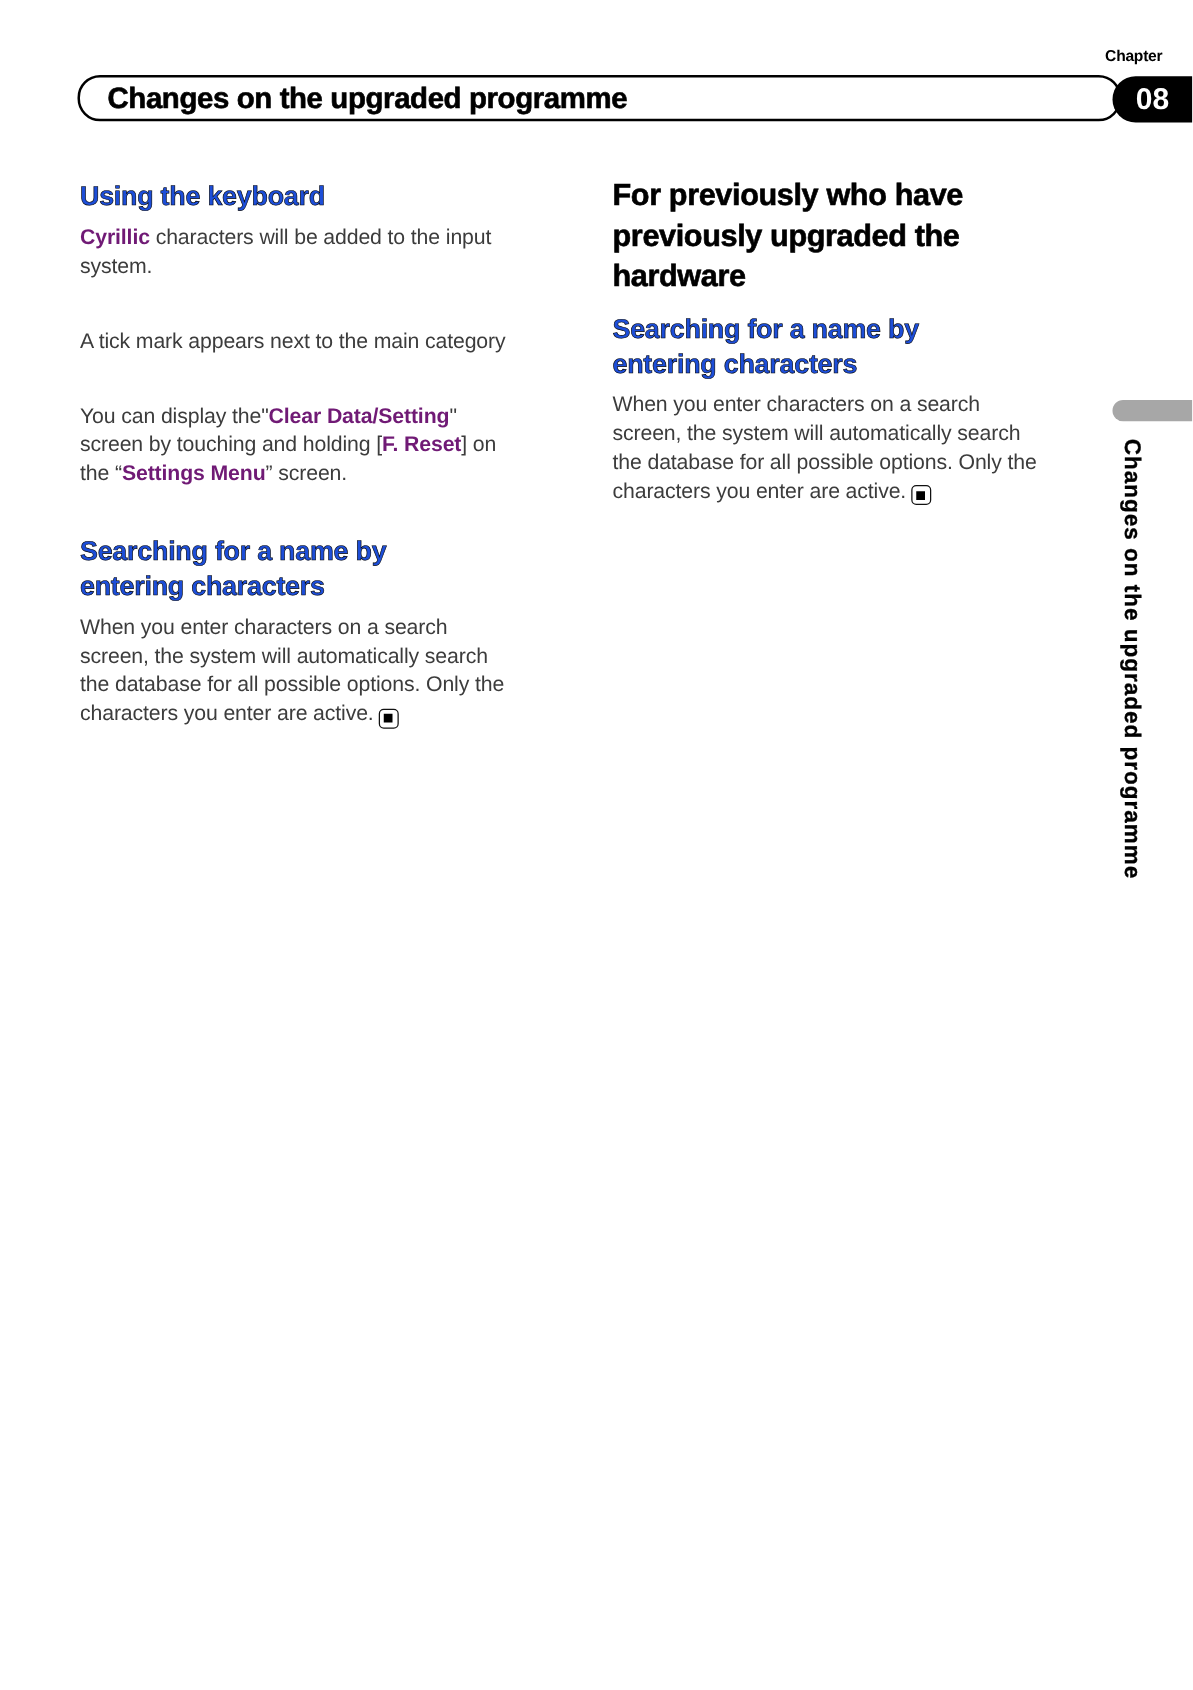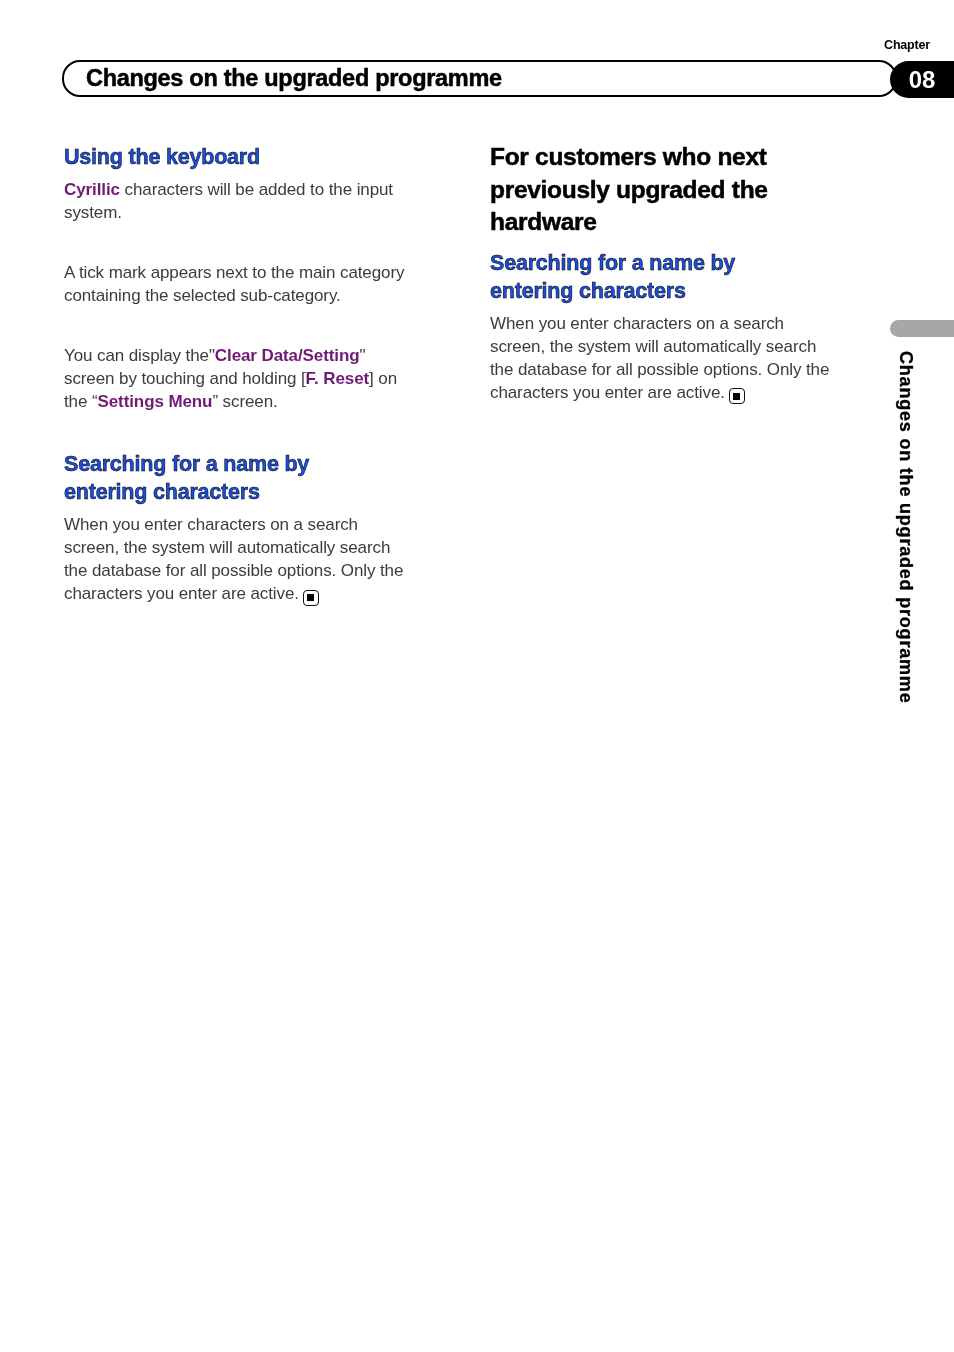--- a/index.html
+++ b/index.html
@@ -110,37 +110,37 @@
     <span>08</span>
   </div>
 
   <div class="col-left">
     <section class="section">
       <h2 class="h2"><span class="seg-heavy">Using the keyboard</span></h2>
       <p class="body-p"><span><span class="seg-bold">Cyrillic</span><span class="seg-normal"> characters will be added to the input</span><br><span class="seg-normal">system.</span></span></p>
     </section>
 
     <section class="section">
-      <p class="body-p"><span><span class="seg-normal">A tick mark appears next to the main category</span><br><span class="seg-normal">containing the selected sub-category.</span></span></p>
+      <p class="body-p"><span><span class="seg-normal">A tick mark appears next to the main category</span><br></span></p>
     </section>
 
     <section class="section">
       <p class="body-p"><span><span class="seg-normal">You can display the"</span><span class="seg-bold">Clear Data/Setting</span><span class="seg-normal">"</span><br><span class="seg-normal">screen by touching and holding [</span><span class="seg-bold">F. Reset</span><span class="seg-normal">] on</span><br><span class="seg-normal">the “</span><span class="seg-bold">Settings Menu</span><span class="seg-normal">” screen.</span></span></p>
     </section>
 
     <section class="section">
       <h2 class="h2"><span class="seg-heavy">Searching for a name by</span><br><span class="seg-heavy">entering characters</span></h2>
       <p class="body-p"><span><span class="seg-normal">When you enter characters on a search</span><br><span class="seg-normal">screen, the system will automatically search</span><br><span class="seg-normal">the database for all possible options. Only the</span><br><span class="seg-normal">characters you enter are active.</span></span><span class="end-icon">
             <span class="end-dot"></span>
           </span></p>
     </section>
   </div>
 
   <div class="col-right">
-    <h1 class="h1"><span class="seg-heavy">For customers who next</span><br><span class="seg-heavy">previously upgraded the</span><br><span class="seg-heavy">hardware</span></h1>
+    <h1 class="h1"><span class="seg-heavy">For previously who have</span><br><span class="seg-heavy">previously upgraded the</span><br><span class="seg-heavy">hardware</span></h1>
 
     <section class="sub-section">
       <h2 class="h2"><span class="seg-heavy">Searching for a name by</span><br><span class="seg-heavy">entering characters</span></h2>
       <p class="body-p"><span><span class="seg-normal">When you enter characters on a search</span><br><span class="seg-normal">screen, the system will automatically search</span><br><span class="seg-normal">the database for all possible options. Only the</span><br><span class="seg-normal">characters you enter are active.</span></span><span class="end-icon">
             <span class="end-dot"></span>
           </span></p>
     </section>
   </div>
 
   <div class="sidebar-tab"></div>

